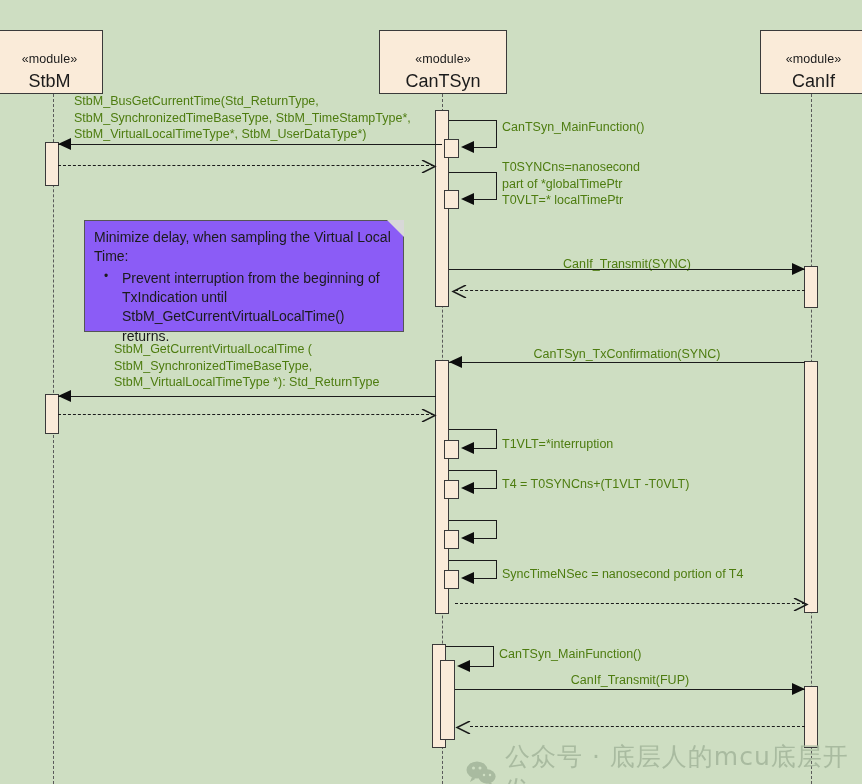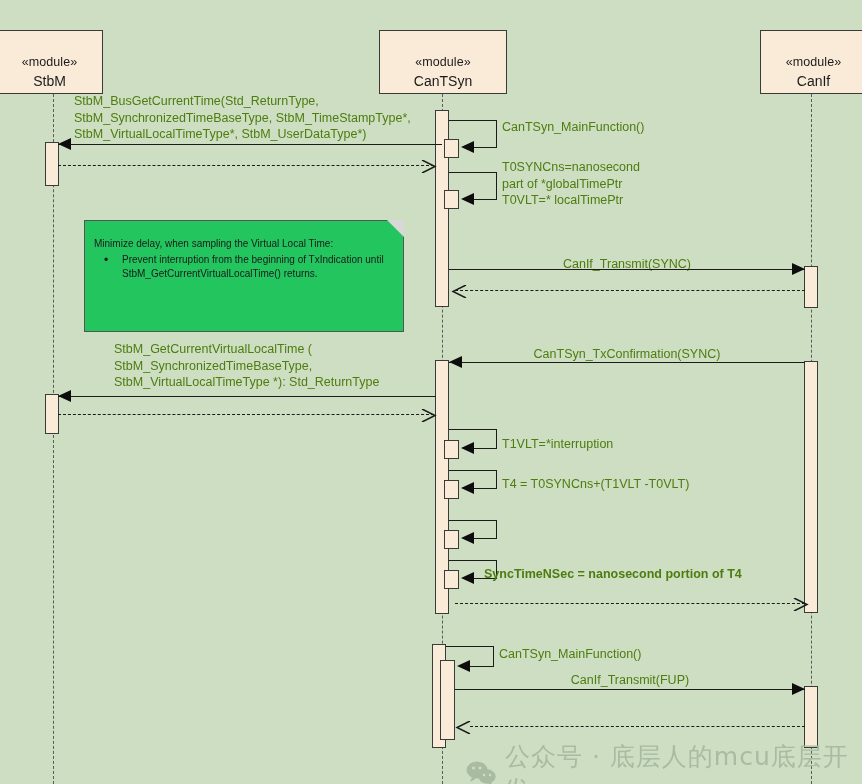--- a/index.html
+++ b/index.html
@@ -31,21 +31,21 @@
     justify-content: center;
     color: #1b1b1b;
     line-height: 1.45;
   }
   .lifeline-head .stereotype {
     font-size: 12.5px;
     letter-spacing: .1px;
     margin-top: 20px;
   }
   .lifeline-head .modname {
-    font-size: 14px;
+    font-size: 18px;
   }
 
   
   .lifeline-stem {
     position: absolute;
     width: 0;
     border-left: 1.6px dashed #5a5a5a;
   }
 
   
@@ -103,27 +103,27 @@
     line-height: 1.33;
     white-space: pre-line;
   }
   .msg-label.center {
     text-align: center;
   }
 
   
   .note {
     position: absolute;
-    background: #22c55e;
+    background: #8b5cf6;
     border: 1.3px solid #555;
     box-sizing: border-box;
-    font-size: 10px;
+    font-size: 14px;
     color: #1b1b1b;
     line-height: 1.38;
-    padding: 16px 9px 7px 9px;
+    padding: 7px 9px 7px 9px;
   }
   .note .note-fold {
     position: absolute;
     top: -1px;
     right: -1px;
     width: 0; height: 0;
     border-left: 17px solid transparent;
     border-top: 17px solid #d8d8d8;
   }
   .note ul {
@@ -284,21 +284,21 @@
 
   <div class="msg-line" style="left:449px; top:520px; width:48px;"></div>
   <div class="msg-vline" style="left:496px; top:520px; height:19px;"></div>
   <div class="msg-line" style="left:463px; top:538px; width:34px;"></div>
   <div class="arrow-filled-left" style="left:461px; top:532px;"></div>
 
   <div class="msg-line" style="left:449px; top:560px; width:48px;"></div>
   <div class="msg-vline" style="left:496px; top:560px; height:19px;"></div>
   <div class="msg-line" style="left:463px; top:578px; width:34px;"></div>
   <div class="arrow-filled-left" style="left:461px; top:572px;"></div>
-  <div class="msg-label" style="left:484px; top:566px; width:320px;font-weight:bold;">SyncTimeNSec = nanosecond portion of T4</div>
+  <div class="msg-label" style="left:502px; top:566px; width:320px;">SyncTimeNSec = nanosecond portion of T4</div>
 
   <div class="msg-line dashed" style="left:455px; top:603px; width:350px;"></div>
   <div class="arrow-open" style="left:793px; top:597px;">
     <svg width="16" height="13" viewBox="0 0 16 13">
       <path d="M1,0 L14,6.5 L1,13" fill="none" stroke="#1b1b1b" stroke-width="1.5"></path>
     </svg>
   </div>
 
   <div class="msg-line" style="left:446px; top:646px; width:48px;"></div>
   <div class="msg-vline" style="left:493px; top:646px; height:21px;"></div>

